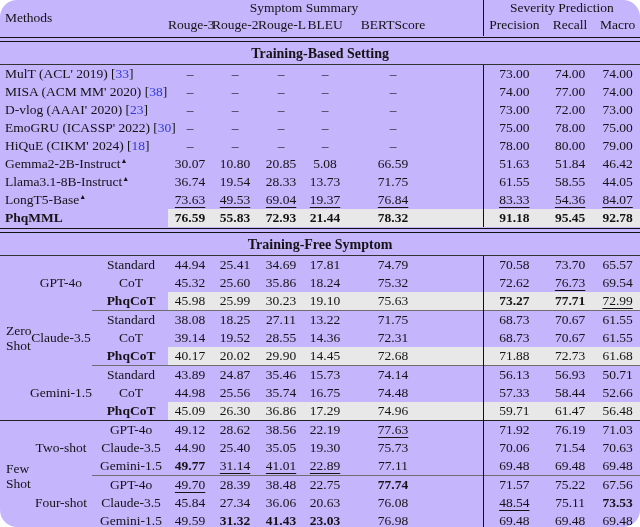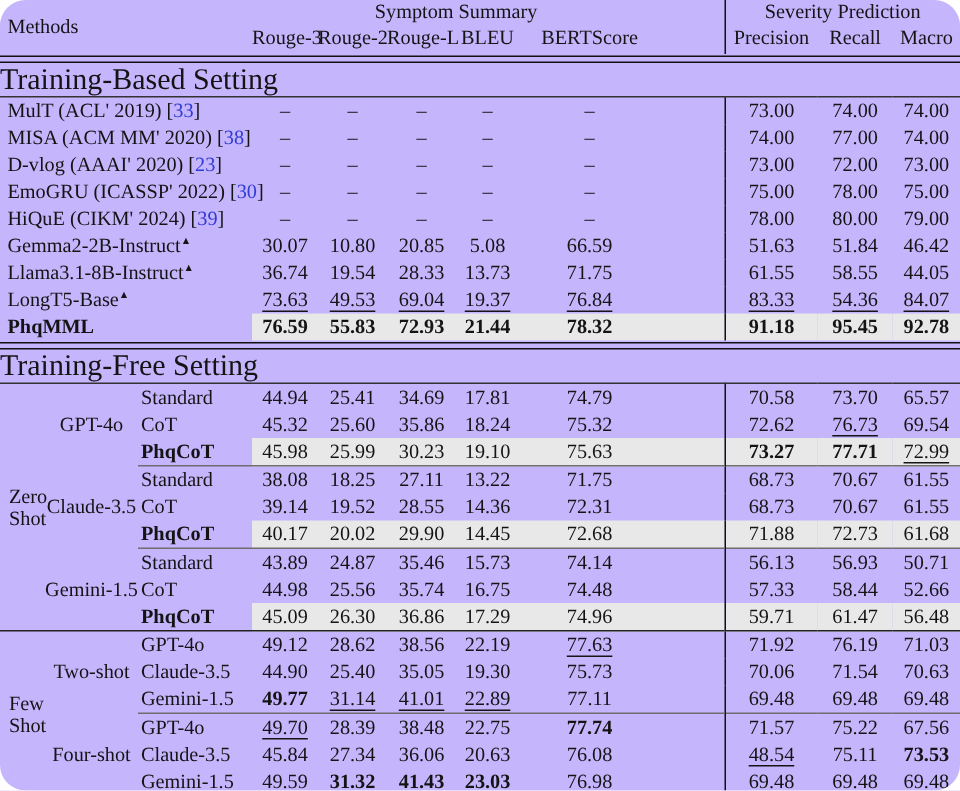--- a/index.html
+++ b/index.html
@@ -8,30 +8,30 @@
     border-collapse:collapse; table-layout:fixed; width:640px;
     font-family:"Liberation Serif", serif; font-size:13.5px; color:#141414;
     border-bottom:1.7px solid #111;
   }
   td, th { padding:0; height:18px; line-height:18px; font-weight:normal; white-space:nowrap; overflow:visible; }
   thead tr.h1 th { height:16px; line-height:16px; }
   thead tr.h2 th { height:20px; line-height:18px; vertical-align:top; }
   .v { text-align:center; }
   .method { text-align:left; padding-left:5px;margin-left:19px; }
   .model, .shots { text-align:center; }
-  .prompt { text-align:left; padding-left:2px; }
+  .prompt { text-align:center; padding-left:2px; }
   .shotlbl { text-align:left; padding-left:6px; line-height:15px; vertical-align:middle; }
   .left { text-align:left; padding-left:5px; vertical-align:middle; }
   .bR { border-right:1.1px solid #111; }
   .hl { background:#e8e8e8; }
   .b { font-weight:bold; }
   .u { text-decoration:underline; text-underline-offset:2.5px; text-decoration-thickness:1px; }
   .cline { border-top:1px solid #6e6e6e; }
   tr.sep td { border-top:1.6px solid #222; }
-  tr.sec td { font-weight:normal; font-size:20px; height:21px; line-height:21px; border-bottom:1.1px solid #333; }
+  tr.sec td { text-align:center; font-weight:bold; font-size:14px; height:21px; line-height:21px; border-bottom:1.1px solid #333; }
   tr.dblrow td { height:7px; line-height:0; }
   .dbl { height:2.5px; border-top:1.3px solid #111; border-bottom:1.3px solid #111; }
   .cite { color:#2f3bd3; }
   .cite::before { content:"["; color:#141414; }
   .cite::after { content:"]"; color:#141414; }
   .cite:empty::before, .cite:empty::after { content:none; }
   sup.tri { font-size:7px; vertical-align:super; line-height:0; }
 </style>
 </head>
 <body>
@@ -124,21 +124,21 @@
   <td class="v">–</td>
   <td class="v">–</td>
   <td class="v">–</td>
   <td class="v">–</td>
   <td class="bR"></td>
   <td class="v">75.00</td>
   <td class="v">78.00</td>
   <td class="v">75.00</td>
 </tr>
 <tr>
-  <td class="method" colspan="3"><span>HiQuE (CIKM' 2024)</span> <span class="cite">39</span></td>
+  <td class="method" colspan="3"><span>HiQuE (CIKM' 2024)</span> <span class="cite">18</span></td>
   <td class="v">–</td>
   <td class="v">–</td>
   <td class="v">–</td>
   <td class="v">–</td>
   <td class="v">–</td>
   <td class="bR"></td>
   <td class="v">78.00</td>
   <td class="v">80.00</td>
   <td class="v">79.00</td>
 </tr>
@@ -190,21 +190,21 @@
   <td class="v b hl">95.45</td>
   <td class="v b hl">92.78</td>
 </tr>
 
 <tr class="dblrow">
           <td colspan="12">
             <div class="dbl"></div>
           </td>
         </tr>
 <tr class="sec">
-          <td colspan="12">Training-Free Setting</td>
+          <td colspan="12">Training-Free Symptom</td>
         </tr>
 
 <tr>
   <td class="shotlbl" rowspan="9">
             <div>Zero</div>
             <div>Shot</div>
           </td>
   <td class="model" rowspan="3">GPT-4o</td>
   <td class="prompt">Standard</td>
   <td class="v">44.94</td>

